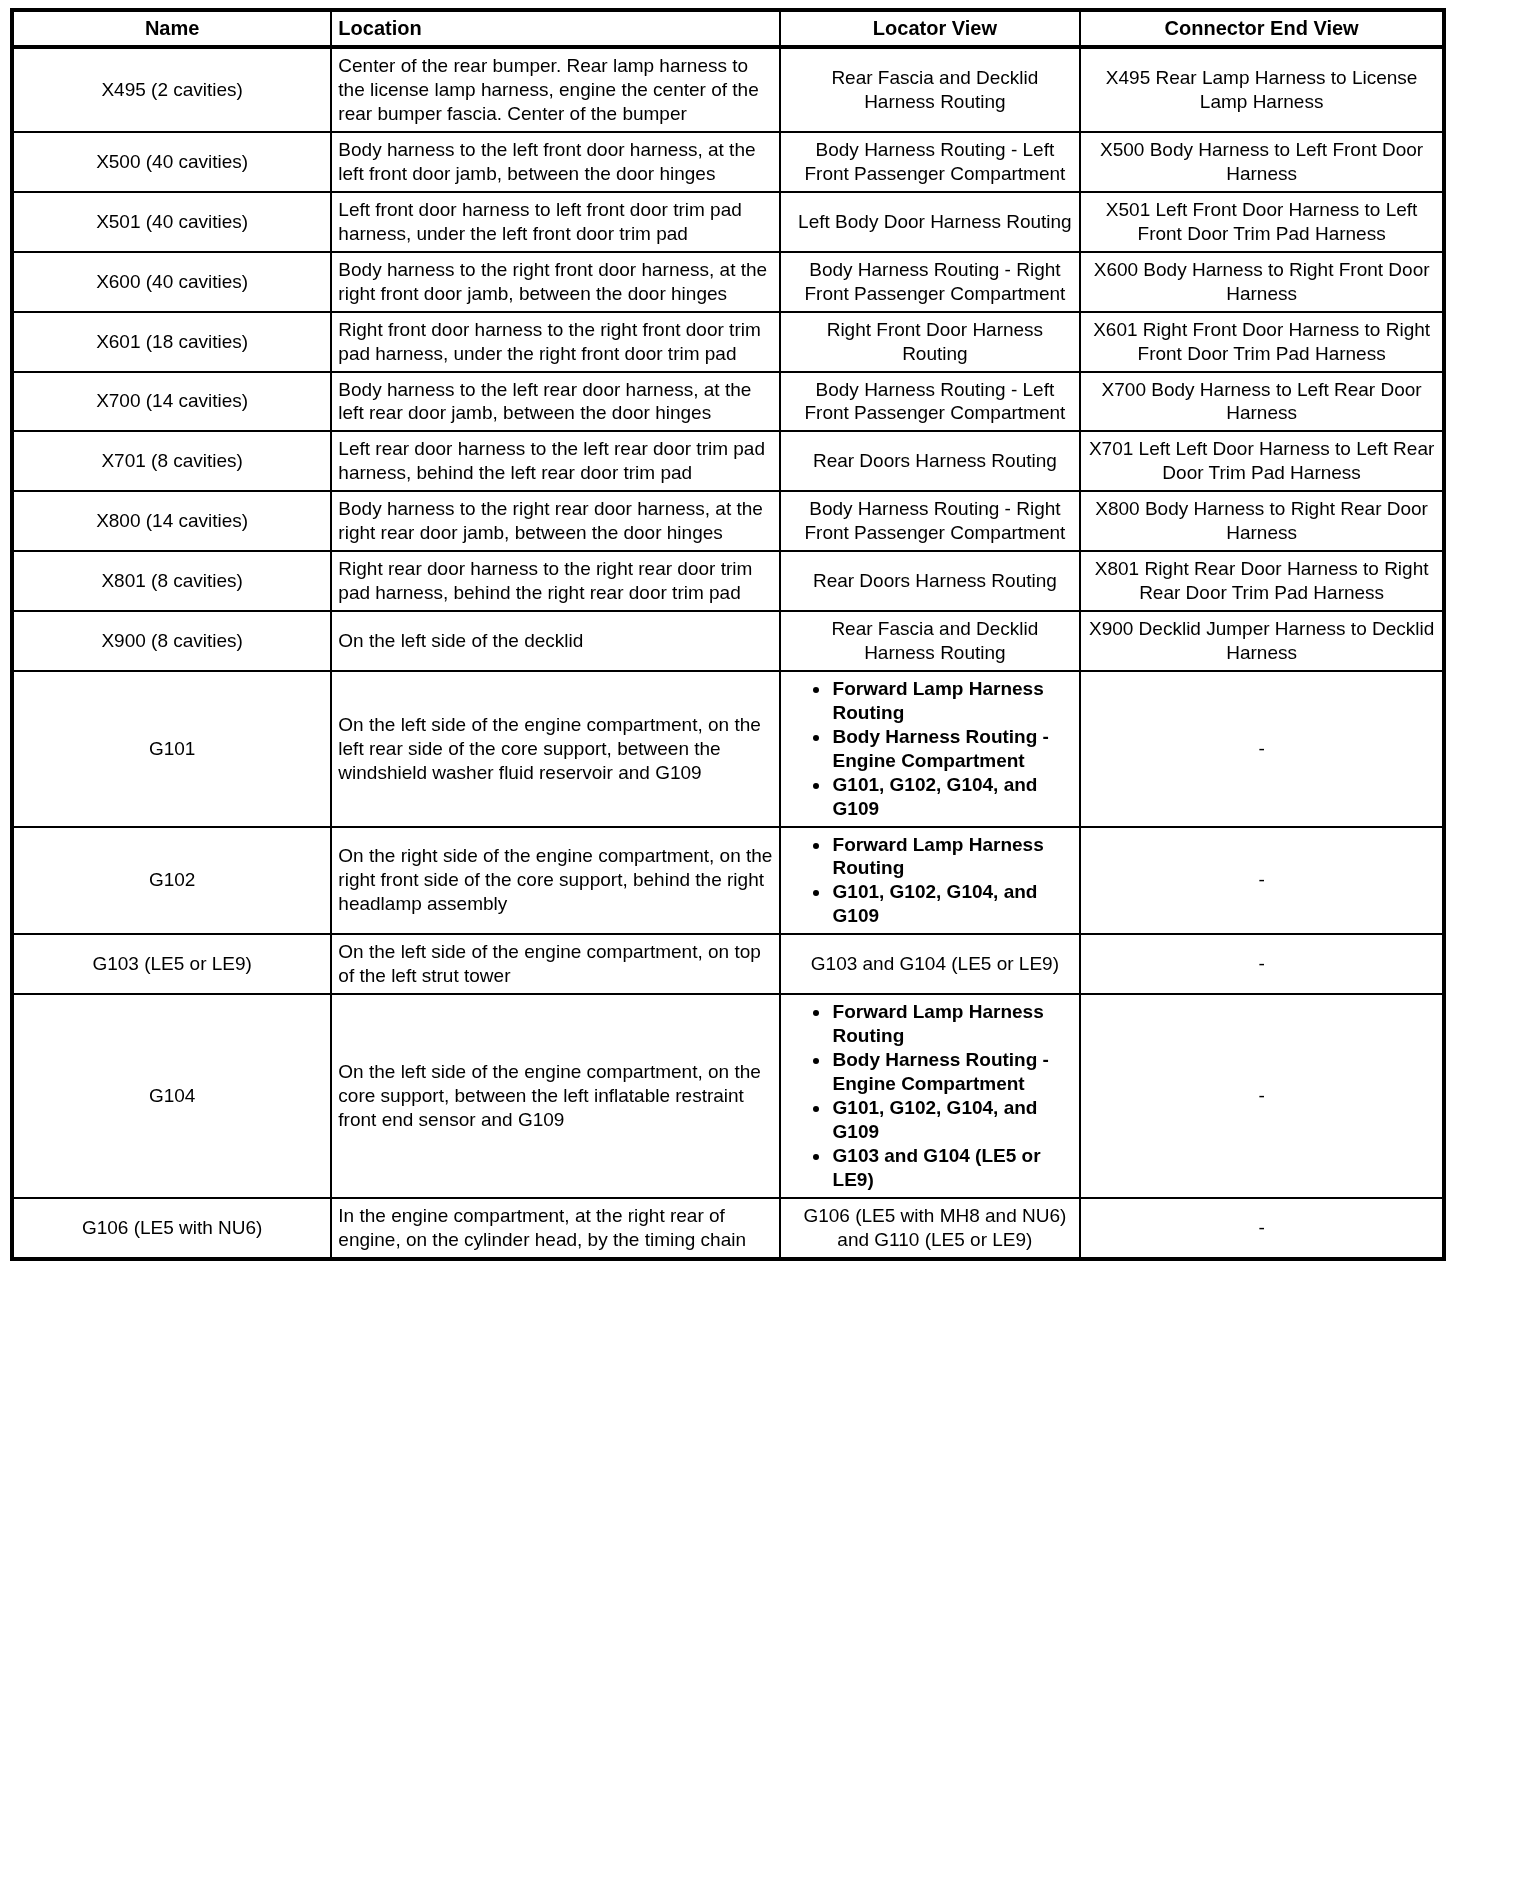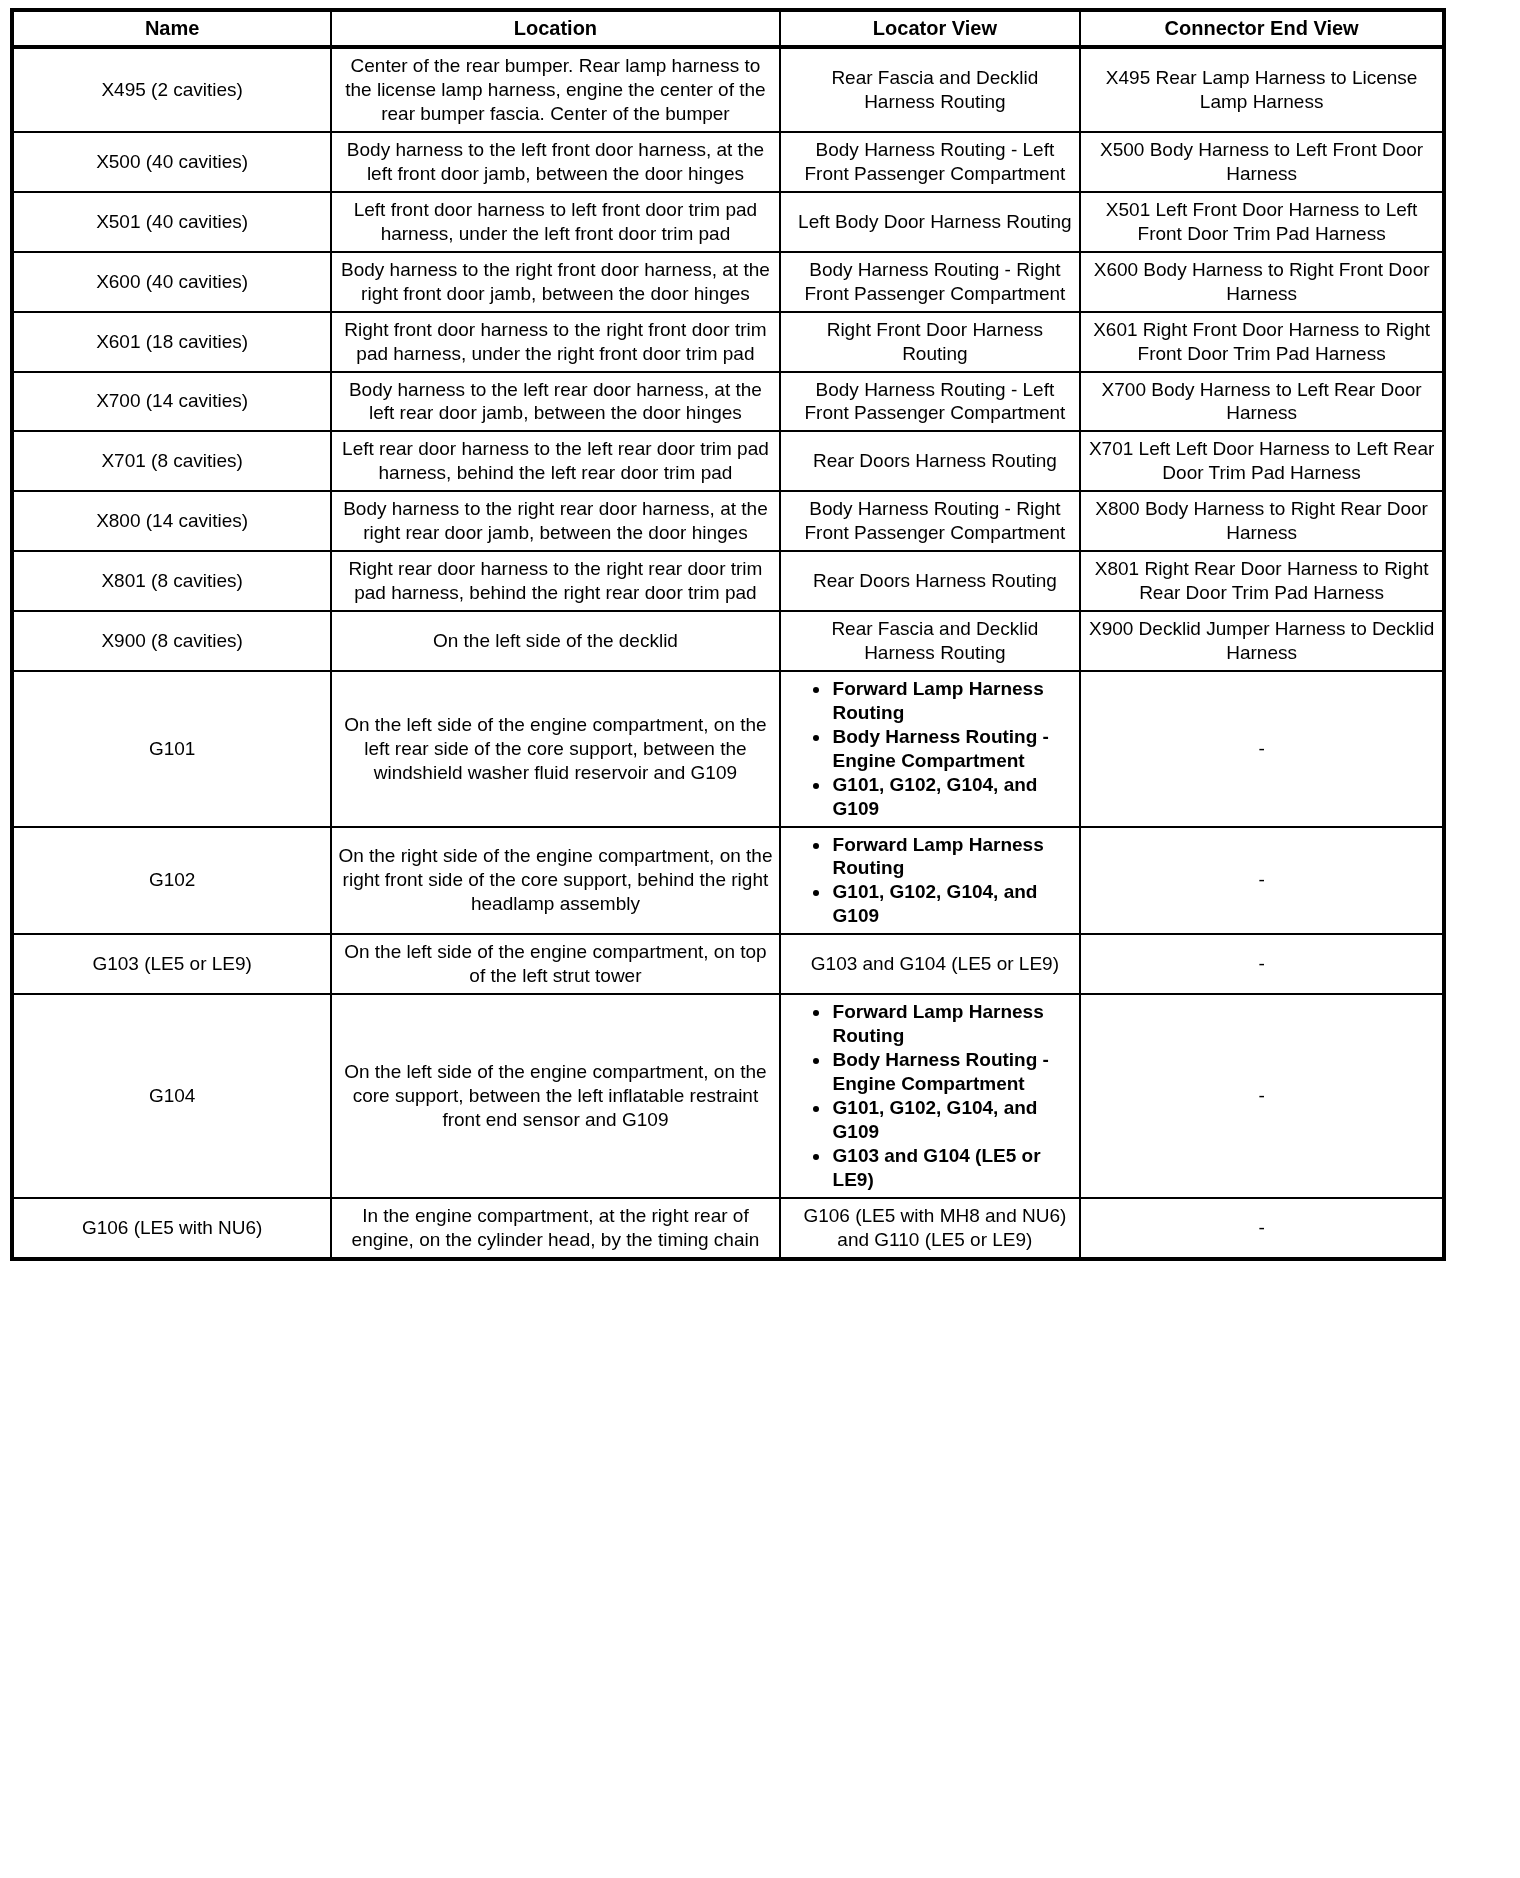--- a/index.html
+++ b/index.html
@@ -31,21 +31,21 @@
     word-wrap: break-word;
   }
   thead th {
     font-size: 20px;
     font-weight: bold;
     text-align: center;
     border-bottom: 4px solid #000;
     padding: 4px 6px;
   }
   th.col-name, td.col-name        { width: 22.3%; text-align: center; }
-  th.col-location, td.col-location{ width: 31.3%; text-align: center; }
+  th.col-location, td.col-location{ width: 31.3%; text-align: left; }
   th.col-locator, td.col-locator  { width: 21.0%; text-align: center; padding-left: 16px; }
   th.col-connector, td.col-connector { width: 25.4%; text-align: center; margin-top: 16px; }
 
   ul.bullets {
     margin: 0;
     padding: 0 0 0 34px;
     list-style: disc;
     text-align: left;
     font-weight: bold;
   }

